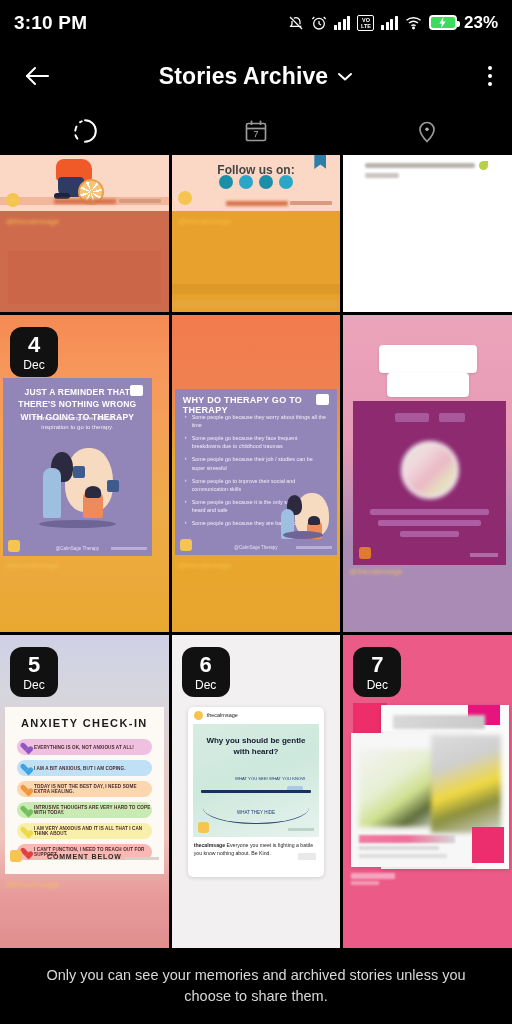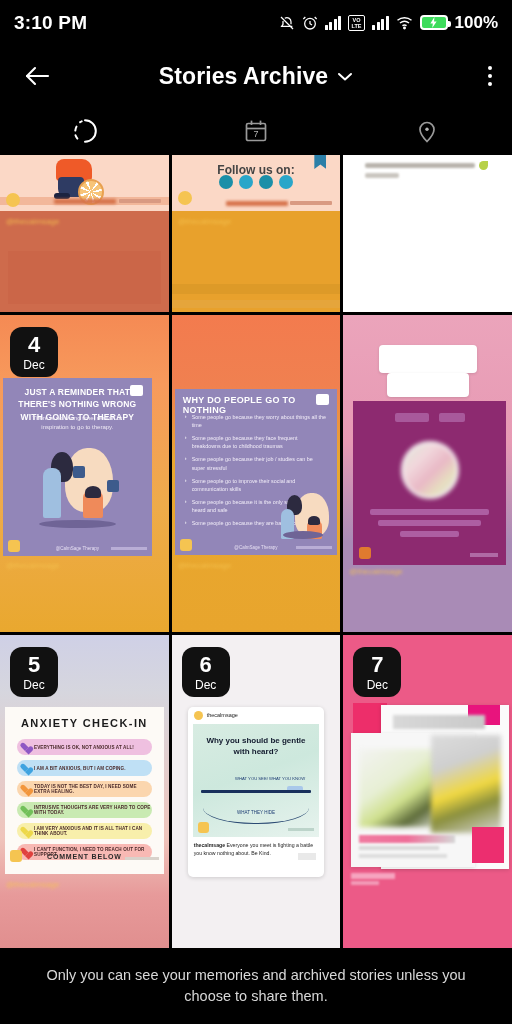--- a/index.html
+++ b/index.html
@@ -311,21 +311,21 @@
             <path d="M5.5 10a11 11 0 0 1 13 0"></path>
           <path d="M9 13.8a6 6 0 0 1 6 0"></path>
             <circle cx="12" cy="17.2" r="1.1" fill="#fff"></circle>
         </svg>
       </span>
       <span class="battery" data-name="battery-charging-icon">
         <svg viewBox="0 0 8 12" fill="#fff">
             <polygon points="5,0 0.6,7 3.3,7 2.6,12 7.4,5 4.6,5"></polygon>
           </svg>
       </span>
-      <span class="status-pct" data-name="battery-percent">100%</span>
+      <span class="status-pct" data-name="battery-percent">23%</span>
     </div>
   </div>
 
   <div class="header" data-name="app-header">
     <div class="back-btn" data-name="back-button">
       <svg width="26" height="22" viewBox="0 0 26 22" fill="none" stroke="#fff" stroke-width="2.1" stroke-linecap="round" stroke-linejoin="round" data-name="back-arrow-icon">
         <line x1="24" y1="11" x2="3" y2="11"></line>
           <polyline points="11,3 3,11 11,19"></polyline>
       </svg>
     </div>
@@ -438,21 +438,21 @@
         <div class="t4-logo" data-name="brand-logo-icon"></div>
         <div class="t4-credit" data-name="story-credit">@CalmSage Therapy</div>
         <div class="t4-url" data-name="story-url"></div>
       </div>
       <div class="handle blurtext" style="top:246px" data-name="story-handle">@thecalmsage</div>
     </div>
 
     <div class="tile tall" data-name="story-tile-why-therapy">
       <div class="t5-bg"></div>
       <div class="t5-card inner-card" data-name="story-inner-card">
-        <div class="t5-h1" data-name="story-headline">WHY DO PEOPLE GO TO NOTHING</div>
+        <div class="t5-h1" data-name="story-headline">WHY DO THERAPY GO TO THERAPY</div>
         <div class="t5-quote" data-name="quote-icon"></div>
         <div class="t5-list" data-name="story-bullet-list">
           <div class="t5-li" data-name="list-item">Some people go because they worry about things all the time</div>
           <div class="t5-li" data-name="list-item">Some people go because they face frequent breakdowns due to childhood traumas</div>
           <div class="t5-li" data-name="list-item">Some people go because their job / studies can be super stressful</div>
           <div class="t5-li" data-name="list-item">Some people go to improve their social and communication skills</div>
           <div class="t5-li" data-name="list-item">Some people go because it is the only space they feel heard and safe</div>
           <div class="t5-li" data-name="list-item">Some people go because they are bad at focusing</div>
         </div>
         <div class="t5-art" data-name="story-illustration">

